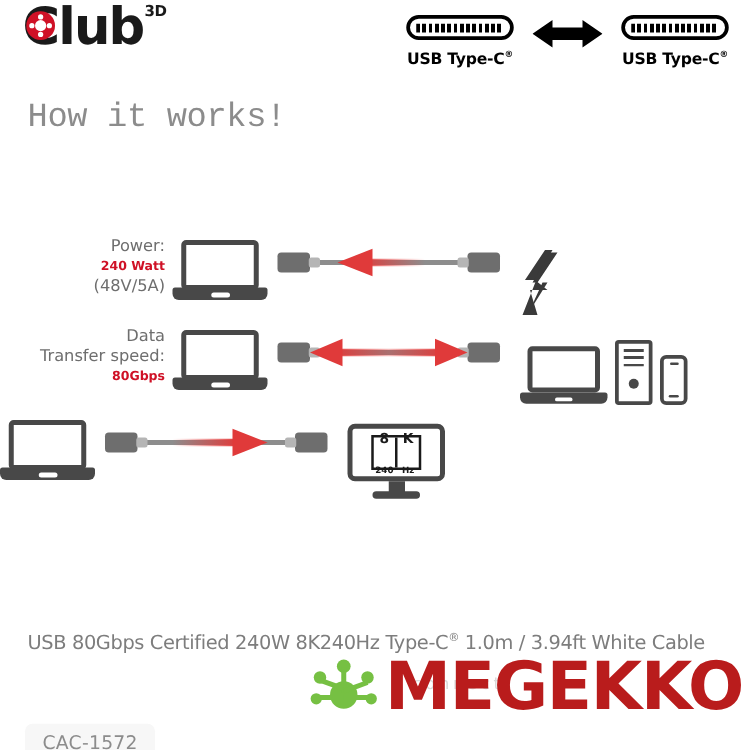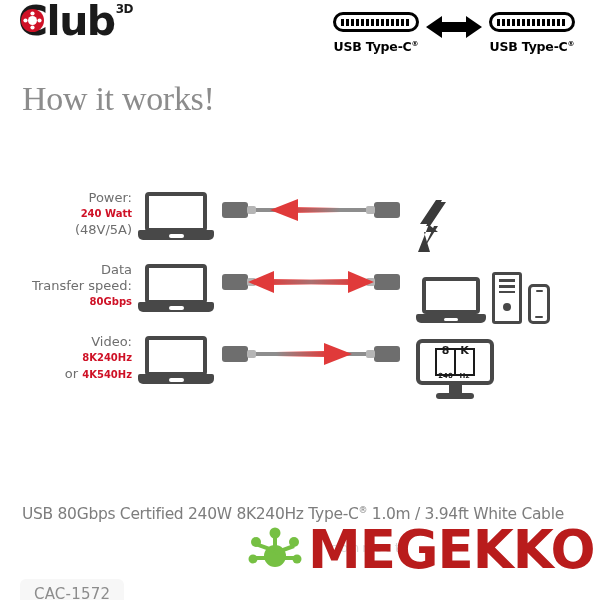--- a/index.html
+++ b/index.html
@@ -76,21 +76,21 @@
   }
 
   
   .usbc-header {
     position: absolute;
     left: 318px;
     top: 12px;
     width: 272px;
     display: flex;
     align-items: flex-start;
-    justify-content: center;
+    justify-content: space-between;
   }
   .usbc-block {
     display: flex;
     flex-direction: column;
     align-items: center;
     width: 100px;
   }
   .usbc-port {
     width: 86px;
     height: 20px;
@@ -130,22 +130,22 @@
     width: 56px;
     height: 26px;
     flex: 0 0 auto;
   }
 
   
   .heading {
     position: absolute;
     left: 22px;
     top: 80px;
-    font-family: Liberation Serif, serif;
-    font-size: 34px;
+    font-family: Liberation Mono, monospace;
+    font-size: 27px;
     color: #8c8c8c;
     font-weight: normal;
     letter-spacing: -0.3px;
   }
 
   
   .diagram {
     position: absolute;
     left: 0;
     top: 190px;
@@ -617,25 +617,20 @@
           <div class="tower">
             <div class="slots"></div>
             <div class="dot"></div>
           </div>
           <div class="phone"></div>
         </div>
       </div>
     </div>
 
     <div class="row">
-      <div class="row-labels">
-        <div class="line">Video:</div>
-        <div class="line hl">8K240Hz</div>
-        <div class="line"><span>or </span><span class="hl">4K540Hz</span></div>
-      </div>
       <div class="laptop">
         <div class="screen"></div>
         <div class="base"></div>
         <div class="pad"></div>
       </div>
       <div class="cable">
         <div class="wire"></div>
         <div class="plug left"></div>
         <div class="plug right"></div>
         <svg class="arrow-svg" viewBox="0 0 142 28">

